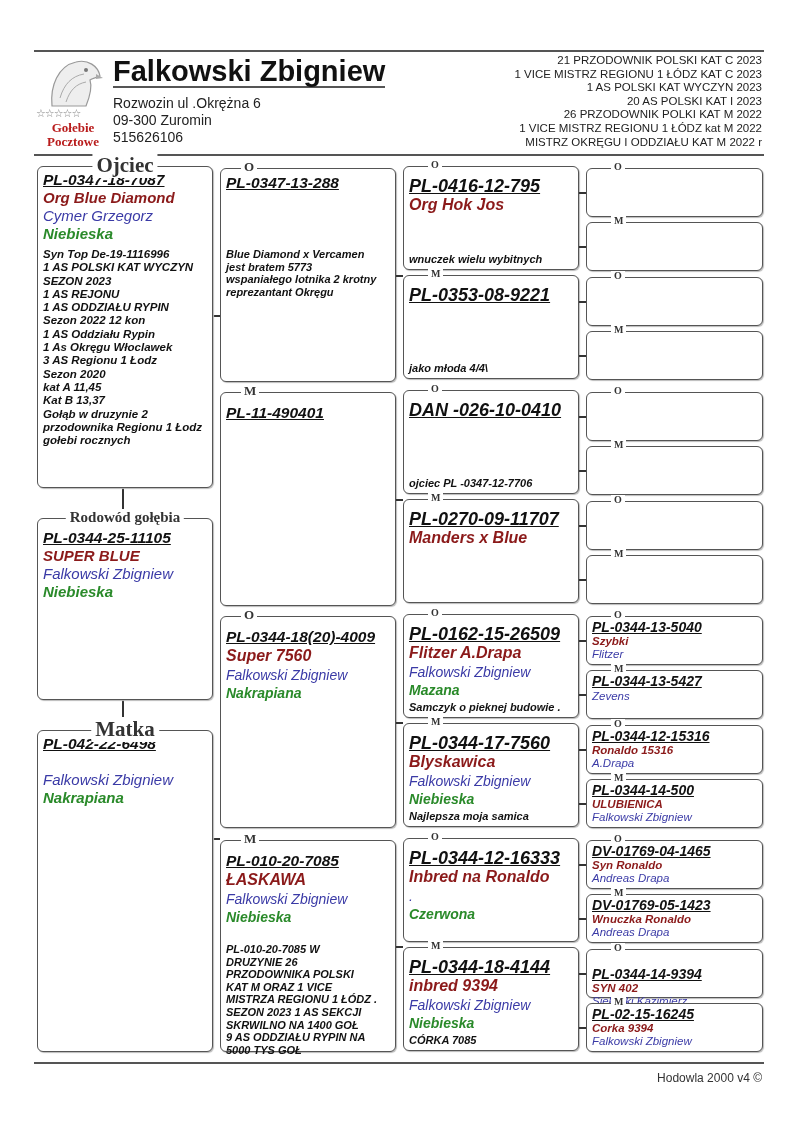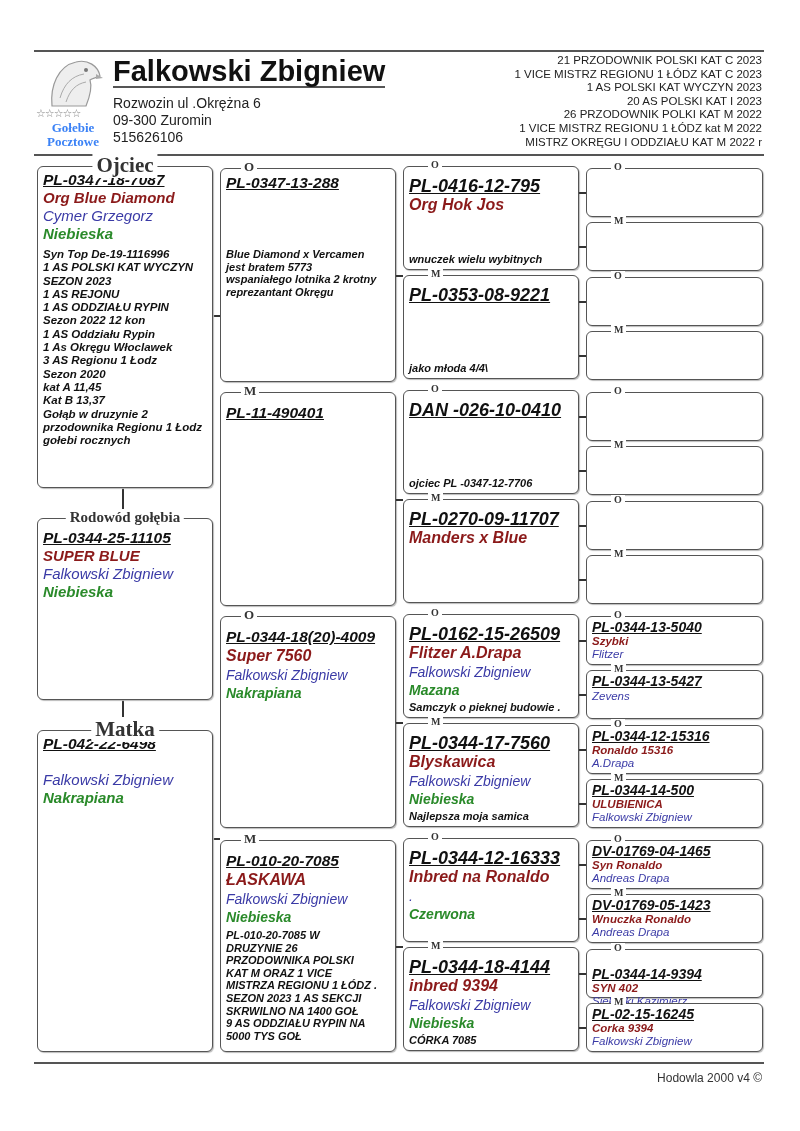--- a/index.html
+++ b/index.html
@@ -5,21 +5,21 @@
   * { box-sizing: border-box; margin: 0; padding: 0; }
   html, body { width: 800px; height: 1131px; background: #ffffff; overflow: hidden; }
   body { position: relative; font-family: "Liberation Sans", sans-serif; color: #111; }
 
   .rule { position: absolute; left: 34px; width: 730px; height: 2px; background: #555; }
 
   
   .logo { position: absolute; left: 36px; top: 56px; width: 74px; height: 92px; }
   .logo .head { position: absolute; left: 10px; top: 0; width: 58px; height: 52px; }
   .logo .stars { position: absolute; left: 0; top: 51px; width: 74px; font-size: 11px; color: #888; letter-spacing: -1px; font-family: "DejaVu Sans", sans-serif; }
-  .logo .l1, .logo .l2 { position: absolute; left: 0; width: 74px; text-align: center; font-family: "Liberation Serif", serif; font-weight: bold; color: #3b82f6; font-size: 13px; }
+  .logo .l1, .logo .l2 { position: absolute; left: 0; width: 74px; text-align: center; font-family: "Liberation Serif", serif; font-weight: bold; color: #b91c1c; font-size: 13px; }
   .logo .l1 { top: 64px; }
   .logo .l2 { top: 78px; }
   .title { position: absolute; left: 113px; top: 56px; font-size: 29px; font-weight: bold; color: #111; border-bottom: 2px solid #555; line-height: 30px; }
   .addr { position: absolute; left: 113px; top: 95px; font-size: 14px; line-height: 17px; color: #222; }
   .achv { position: absolute; right: 38px; top: 54px; text-align: right; font-size: 11.5px; line-height: 13.6px; color: #222; }
 
   
   .box { position: absolute; border: 1.5px solid #555; border-radius: 6px; background: #fff; box-shadow: 1px 1px 1px #bbb; padding: 4px 4px 2px 5px; overflow: hidden; }
   .box.legend-box { overflow: visible; }
   .legend { position: absolute; left: 50%; transform: translateX(-50%); top: -12px; background: #fff; padding: 0 4px; font-family: "Liberation Serif", serif; font-weight: bold; color: #333; white-space: nowrap; }
@@ -161,21 +161,21 @@
   <div class="name">Super 7560</div>
   <div class="owner">Falkowski Zbigniew</div>
   <div class="color">Nakrapiana</div>
 </div>
 <div class="box legend-box s2" style="left:220px;top:840px;width:176px;height:212px">
   <div class="gl">M</div>
   <div class="ring" style="margin-top:6px">PL-010-20-7085</div>
   <div class="name">ŁASKAWA</div>
   <div class="owner">Falkowski Zbigniew</div>
   <div class="color">Niebieska</div>
-  <div class="note" style="margin-top:3px">
+  <div class="note" style="margin-top:17px">
     <div>PL-010-20-7085 W</div>
     <div>DRUZYNIE 26</div>
     <div>PRZODOWNIKA  POLSKI</div>
     <div>KAT M ORAZ 1 VICE</div>
     <div>MISTRZA REGIONU 1 ŁÓDZ .</div>
     <div>SEZON 2023 1 AS SEKCJI</div>
     <div>SKRWILNO NA 1400 GOŁ</div>
     <div>9 AS ODDZIAŁU RYPIN NA</div>
     <div>5000 TYS GOŁ</div>
   </div>

